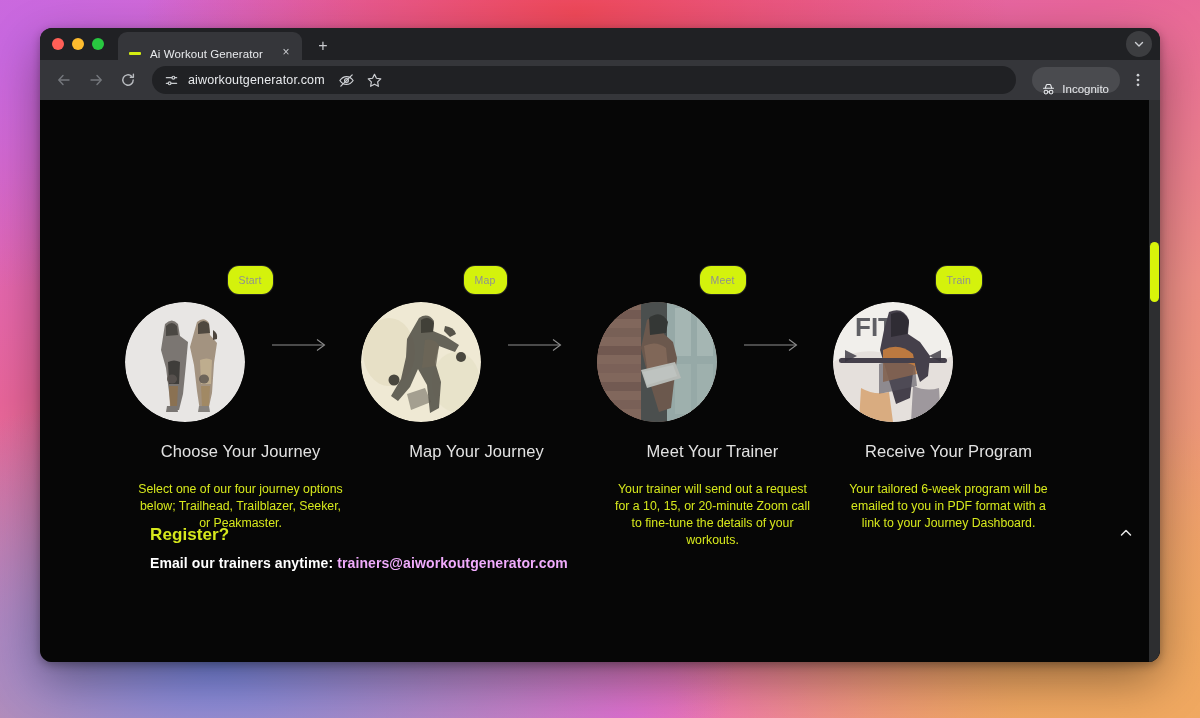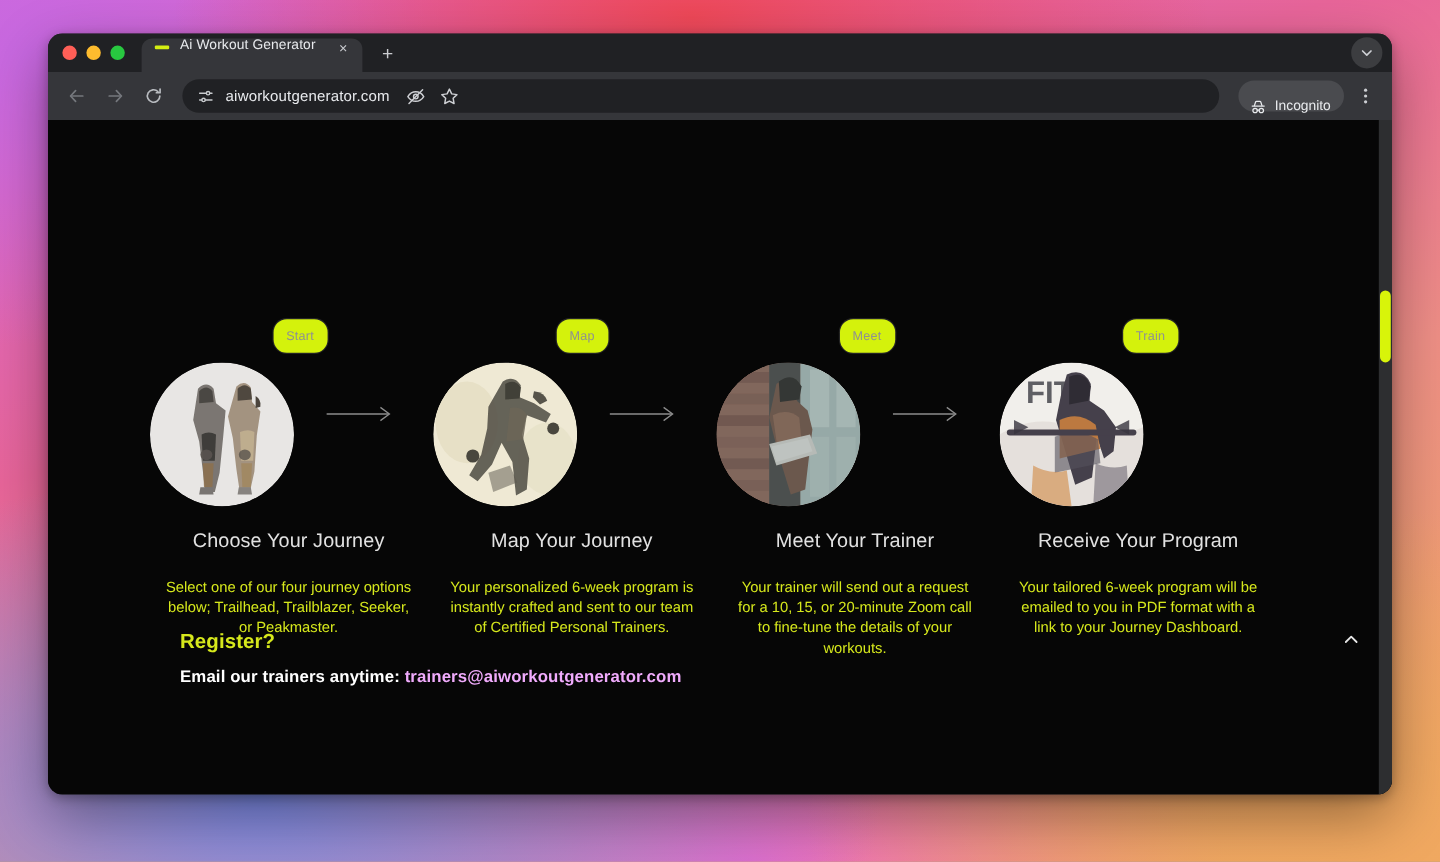--- a/index.html
+++ b/index.html
@@ -58,21 +58,21 @@
   .dot-red { background: #ff5f57; }
   .dot-yellow { background: #febc2e; }
   .dot-green { background: #28c840; }
 
   .tab {
     height: 28px;
     min-width: 184px;
     background: #35363a;
     border-radius: 9px 9px 0 0;
     display: flex;
-    align-items: flex-start;
+    align-items: flex-end;
     padding: 0 8px 0 10px;
     gap: 8px;
     position: relative;
   }
   .tab-favicon {
     width: 14px; height: 14px;
     display: flex; align-items: center; justify-content: center;
     flex: 0 0 auto;
   }
   .tab-favicon .fav-bar {
@@ -540,21 +540,20 @@
               <span>Map</span>
             </div>
             <div class="step-arrow">
               <svg width="56" height="14" viewBox="0 0 56 14" fill="none" stroke="currentColor" stroke-width="1.1">
                 <path d="M0 7 H52"></path>
                   <path d="M45 1.5 L52.5 7 L45 12.5"></path>
               </svg>
             </div>
           </div>
           <div class="step-title">Map Your Journey</div>
-          <div class="step-desc">Your personalized 6-week program is instantly crafted and sent to our team of Certified Personal Trainers.</div>
         </div>
 
         <div class="step">
           <div class="step-top">
             <div class="step-circle">
               <svg viewBox="0 0 120 120">
                 <defs>
                     <clipPath id="c3">
                       <circle cx="60" cy="60" r="60"></circle>
                     </clipPath>

